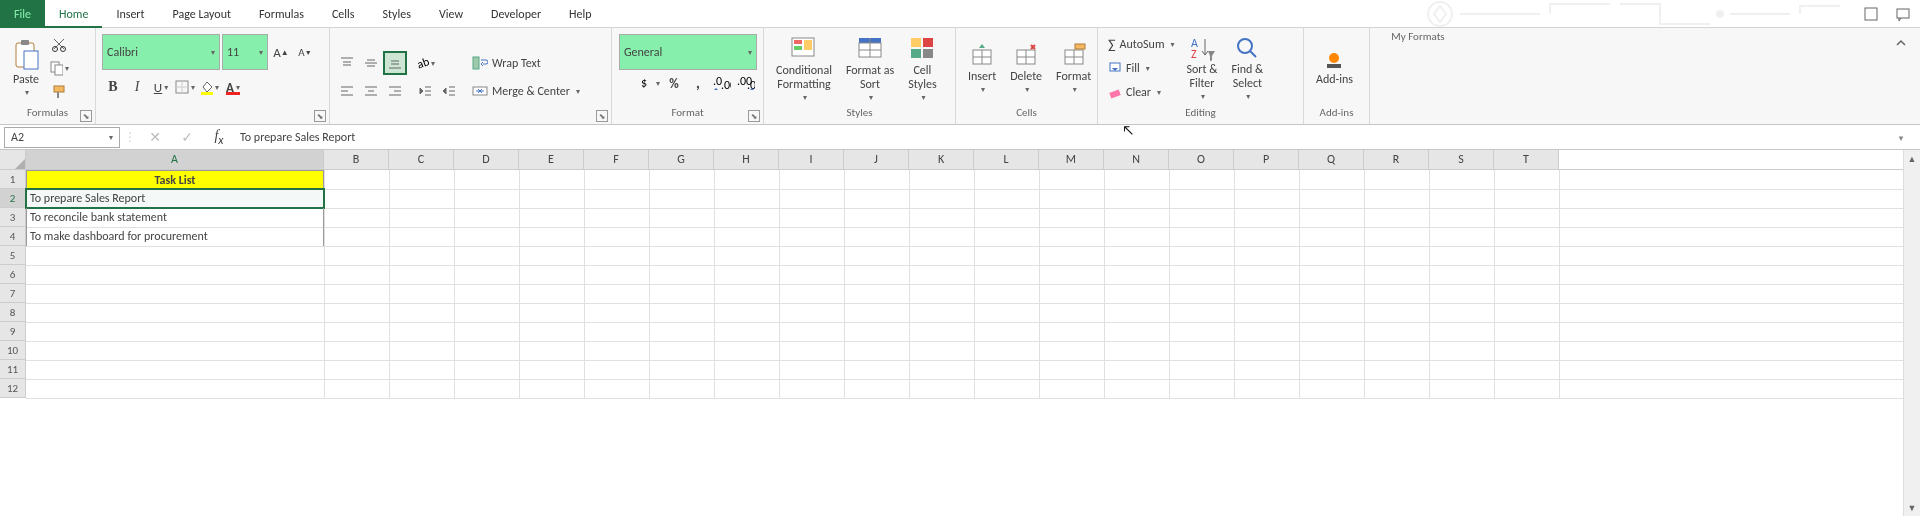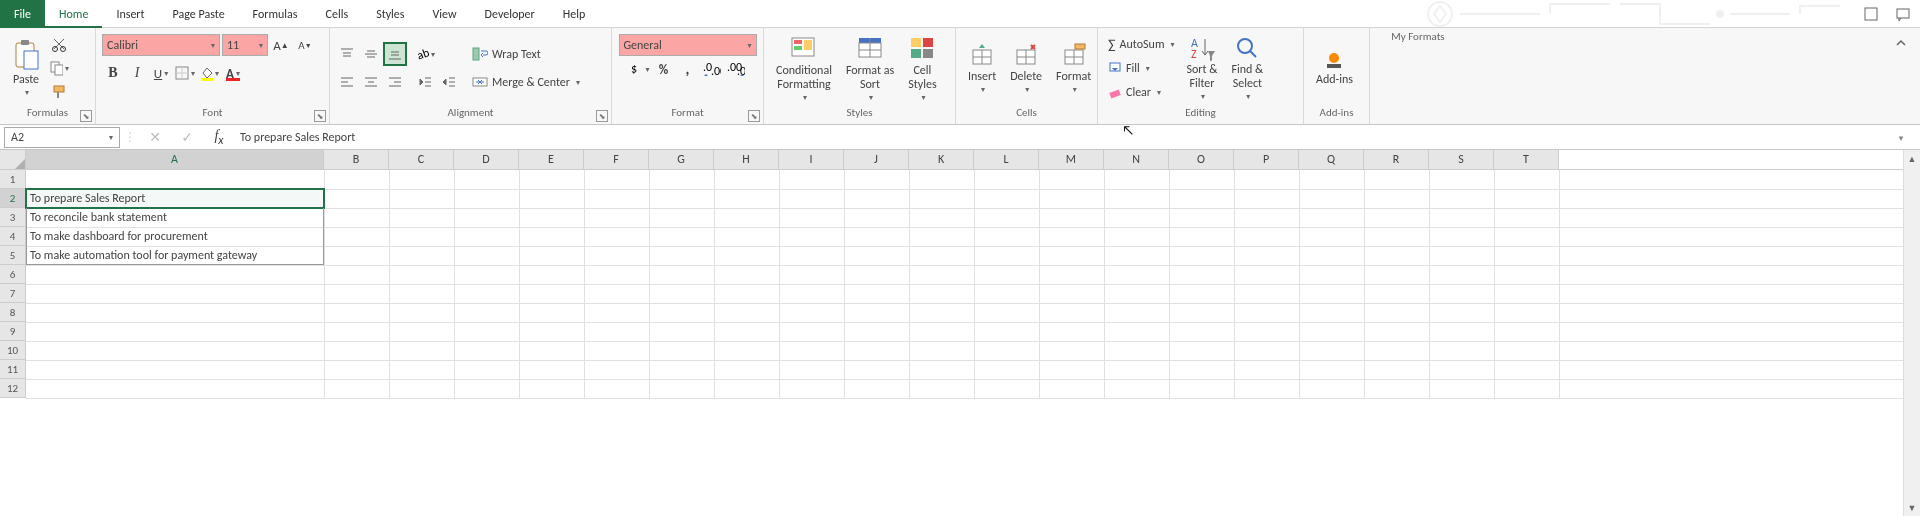--- a/index.html
+++ b/index.html
@@ -1,28 +1,28 @@
 <!DOCTYPE html>
 <html><head>
 <meta charset="utf-8">
 <style>
 *{box-sizing:border-box;margin:0;padding:0;font-family:"Segoe UI",Calibri,sans-serif;font-size:12px;color:#444}
 body{background:#fff;width:1920px;height:516px;overflow:hidden;position:relative}
 .tabbar{display:flex;align-items:center;height:28px;background:#fff;border-bottom:1px solid #d4d4d4;padding-left:0}
 .tab{padding:0 14px;height:28px;line-height:28px;cursor:pointer;color:#333}
-.tab.file{background:#217346;color:#ffffff;font-weight:400}
+.tab.file{background:#217346;color:#86efac;font-weight:400}
 .tab.active{color:#217346;border-bottom:2px solid #217346}
 .ribbon{display:flex;height:97px;border-bottom:1px solid #c6c6c6;background:#f7f7f7}
 .group{display:flex;flex-direction:column;position:relative;border-right:1px solid #d9d9d9;padding:2px 6px 0}
 .group-body{display:flex;align-items:center;flex:1;gap:2px}
 .group-label{text-align:center;height:18px;line-height:14px;font-size:11px;color:#666;padding-bottom:2px}
 .dlg{position:absolute;right:3px;bottom:2px;width:12px;height:12px;border:1px solid #999;font-size:8px;line-height:10px;text-align:center;color:#777;cursor:pointer}
 .vbtn{display:flex;flex-direction:column;align-items:center;justify-content:center;padding:2px 6px;cursor:pointer;gap:2px;text-align:center;line-height:1.1}
 .smbtn{width:22px;height:22px;display:flex;align-items:center;justify-content:center;cursor:pointer;border:1px solid transparent}
-.inputbox{height:22px;border:1px solid #ababab;background:#fca5a5;padding:0 4px;display:flex;align-items:center;justify-content:space-between}
+.inputbox{height:36px;border:1px solid #ababab;background:#86efac;padding:0 4px;display:flex;align-items:center;justify-content:space-between}
 svg{display:block}
 .col2{display:flex;flex-direction:column;gap:2px}
 .row{display:flex;gap:2px;align-items:center}
 .hbtn{height:22px;display:flex;align-items:center;gap:4px;padding:0 4px;cursor:pointer}
 .fbar{display:flex;align-items:center;height:25px;border-bottom:1px solid #c6c6c6;background:#fff}
 .namebox{width:116px;height:21px;border:1px solid #ababab;margin:0 4px;padding:0 6px;display:flex;align-items:center;justify-content:space-between}
 .fxarea{flex:1;padding:0 8px;display:flex;align-items:center;gap:10px}
 .grid{position:relative;overflow:hidden;height:366px}
 .colhdr{display:flex;height:20px;border-bottom:1px solid #ccc}
 .corner{width:26px;background:#e6e6e6;border-right:1px solid #ccc;display:flex;align-items:end;justify-content:end}
@@ -73,21 +73,21 @@
         <rect x="1" y="2" width="12" height="9" fill="none" stroke="#666"></rect>
         <path d="M5 11 l-2 3 v-3" fill="none" stroke="#666"></path>
       </svg>
     </span>
 </div>
 
 <div class="tabbar">
   <div class="tab file">File</div>
   <div class="tab active">Home</div>
   <div class="tab">Insert</div>
-  <div class="tab">Page Paste</div>
+  <div class="tab">Page Layout</div>
   <div class="tab">Formulas</div>
   <div class="tab">Cells</div>
   <div class="tab">Styles</div>
   <div class="tab">View</div>
   <div class="tab">Developer</div>
   <div class="tab">Help</div>
 </div>
 
 <div class="ribbon">
 
@@ -171,21 +171,20 @@
           </span>
         <span class="smbtn">
             <span style="font-size:13px;font-weight:bold">A</span>
             <svg width="14" height="4" style="position:absolute;margin-top:14px">
               <rect width="14" height="3" fill="#e22"></rect>
             </svg>
             <span class="caret">▾</span>
           </span>
       </div>
     </div>
-    <div class="group-label">Font</div>
     <div class="dlg">⬊</div>
   </div>
 
   <div class="group" style="width:282px">
     <div class="group-body" style="gap:8px">
       <div class="col2" style="gap:6px">
         <div class="row">
           <span class="smbtn">
               <svg width="16" height="16">
                 <g stroke="#666">
@@ -285,26 +284,25 @@
         <div class="hbtn">
             <svg width="16" height="16">
               <rect x="1" y="4" width="14" height="8" fill="#fff" stroke="#888"></rect>
               <path d="M4 8 h3 M9 8 h3 M6 6 l2 2 l-2 2 M10 6 l-2 2 l2 2" stroke="#4472c4" fill="none"></path>
             </svg>
             <span>Merge &amp; Center</span>
             <span class="caret">▾</span>
           </div>
       </div>
     </div>
-    <div class="group-label">Alignment</div>
     <div class="dlg">⬊</div>
   </div>
 
   <div class="group" style="width:152px">
-    <div class="group-body" style="flex-direction:column;align-items:center;padding-top:4px">
+    <div class="group-body" style="flex-direction:column;align-items:flex-end;padding-top:4px">
       <div class="inputbox" style="width:138px">
           <span>General</span>
           <span class="caret">▾</span>
         </div>
       <div class="row">
         <span class="smbtn">
             <svg width="16" height="16">
               <text x="1" y="12" font-size="12">$</text>
             </svg>
             <span class="caret">▾</span>
@@ -572,24 +570,24 @@
           <div class="gl-h" style="top: 76px;"></div>
           <div class="gl-h" style="top: 95px;"></div>
           <div class="gl-h" style="top: 114px;"></div>
           <div class="gl-h" style="top: 133px;"></div>
           <div class="gl-h" style="top: 152px;"></div>
           <div class="gl-h" style="top: 171px;"></div>
           <div class="gl-h" style="top: 190px;"></div>
           <div class="gl-h" style="top: 209px;"></div>
           <div class="gl-h" style="top: 228px;"></div>
         </div>
+    <div class="cell colA-hdr" style="left: 0px; top: 0px; width: 298px;">Task List</div>
         <div class="cell colA sel" style="left: 0px; top: 19px; width: 298px;">To prepare Sales Report</div>
         <div class="cell colA" style="left: 0px; top: 57px; width: 298px;">To make dashboard for procurement</div>
         <div class="cell colA" style="left: 0px; top: 38px; width: 298px;">To reconcile bank statement</div>
-        <div class="cell colA colA-last" style="left: 0px; top: 76px; width: 298px;">To make automation tool for payment gateway</div>
       </div>
   </div>
   <div class="scrolly">
     <div class="sarrow">▲</div>
     <div style="flex:1"></div>
     <div class="sarrow" style="position:absolute;bottom:0;width:100%">▼</div>
   </div>
 </div>
 
 <div class="cursor">↖</div>

